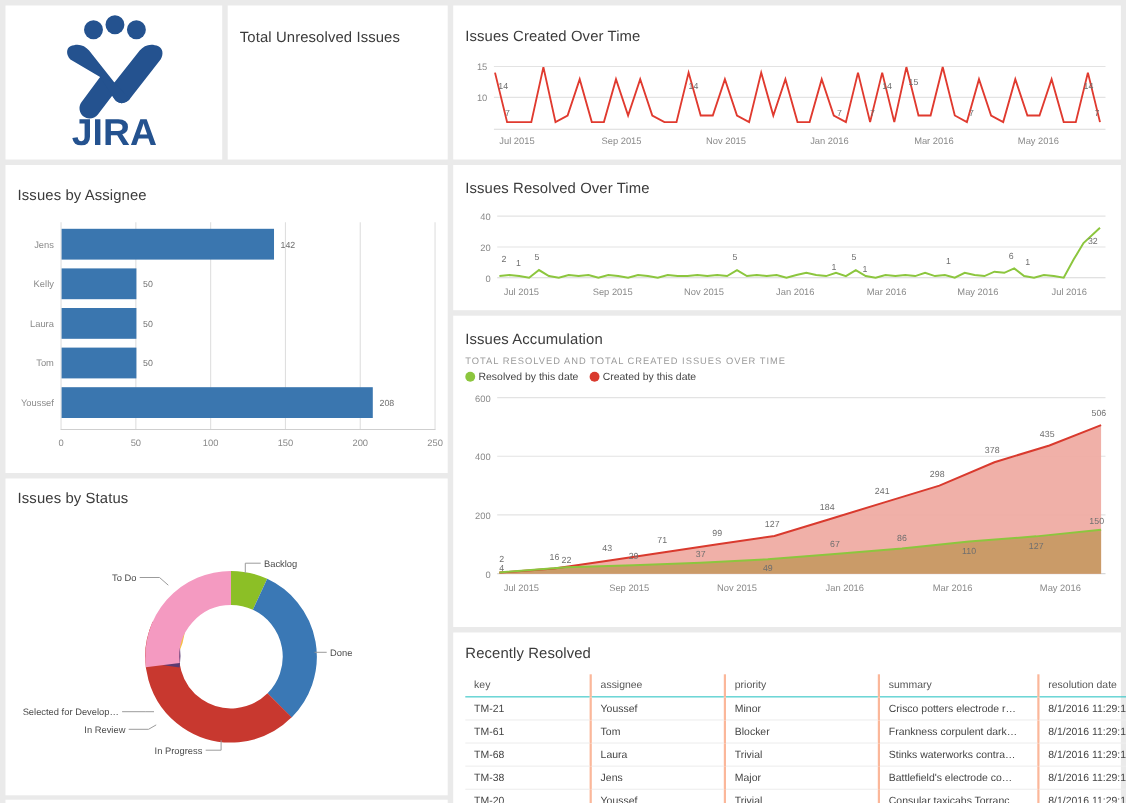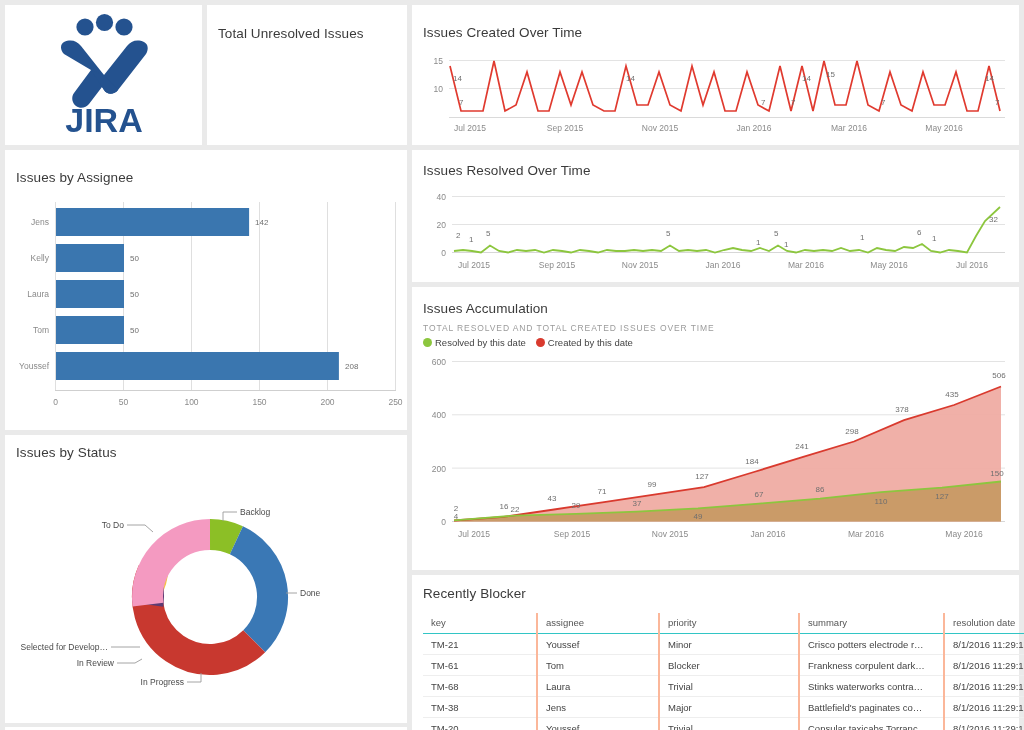--- a/index.html
+++ b/index.html
@@ -367,21 +367,21 @@
         <text x="160" y="188">Sep 2015</text>
         <text x="258" y="188">Nov 2015</text>
         <text x="356" y="188">Jan 2016</text>
         <text x="454" y="188">Mar 2016</text>
         <text x="552" y="188">May 2016</text>
       </g>
     </svg>
   </div>
 
   <div class="card" id="table-card">
-    <div class="card-title">Recently Blocker</div>
+    <div class="card-title">Recently Resolved</div>
     <table class="tbl">
       <thead>
         <tr>
           <th class="col-key">key</th>
           <th class="col-assignee divcol">assignee</th>
           <th class="col-priority divcol">priority</th>
           <th class="col-summary divcol">summary</th>
           <th class="col-date divcol">resolution date</th>
         </tr>
       </thead>
@@ -404,21 +404,21 @@
           <td>TM-68</td>
           <td class="divcol">Laura</td>
           <td class="divcol">Trivial</td>
           <td class="divcol">Stinks waterworks contra…</td>
           <td class="divcol">8/1/2016 11:29:17 AM</td>
         </tr>
         <tr>
           <td>TM-38</td>
           <td class="divcol">Jens</td>
           <td class="divcol">Major</td>
-          <td class="divcol">Battlefield's paginates co…</td>
+          <td class="divcol">Battlefield's electrode co…</td>
           <td class="divcol">8/1/2016 11:29:16 AM</td>
         </tr>
         <tr>
           <td>TM-20</td>
           <td class="divcol">Youssef</td>
           <td class="divcol">Trivial</td>
           <td class="divcol">Consular taxicabs Torranc…</td>
           <td class="divcol">8/1/2016 11:29:16 AM</td>
         </tr>
 

